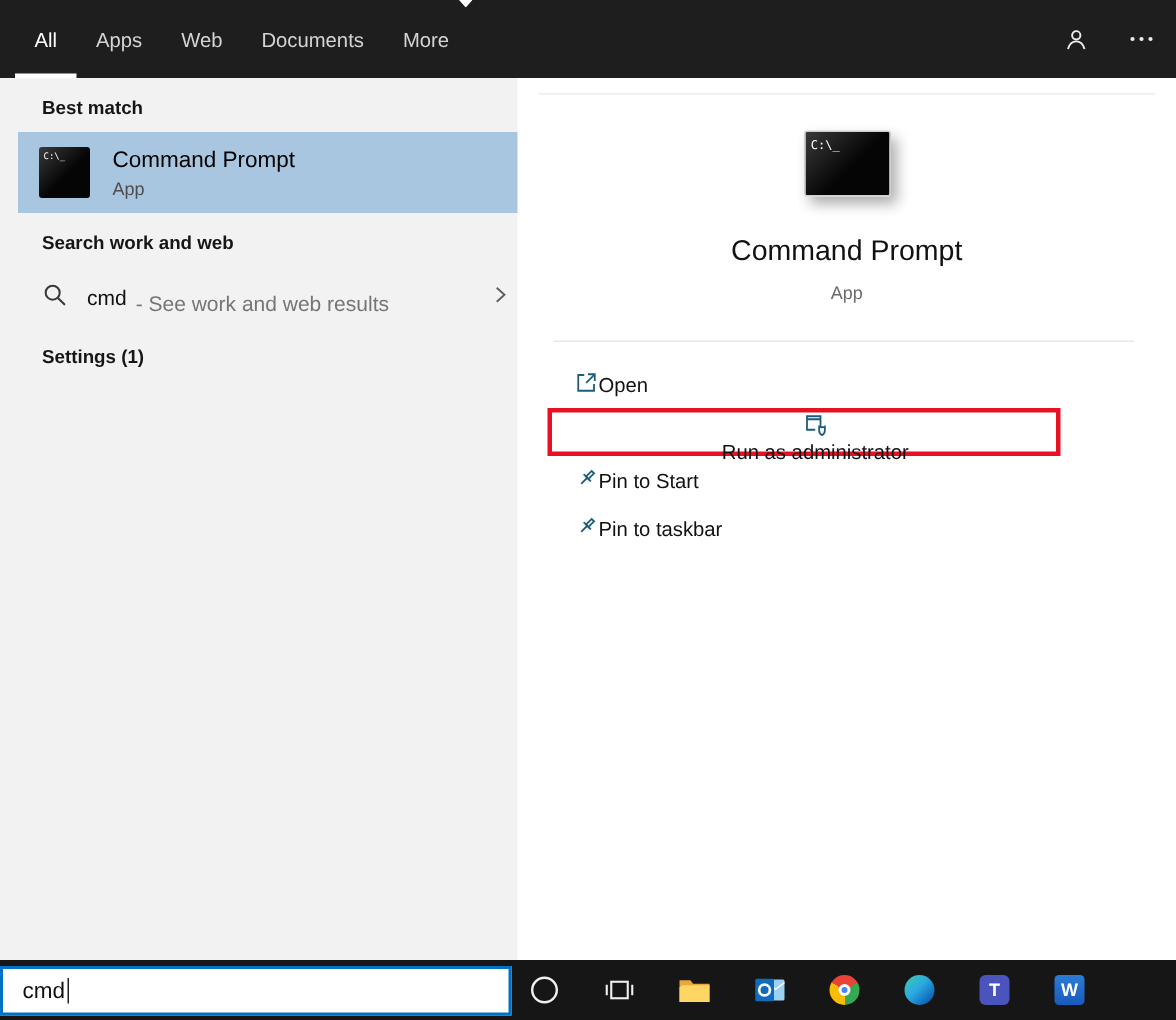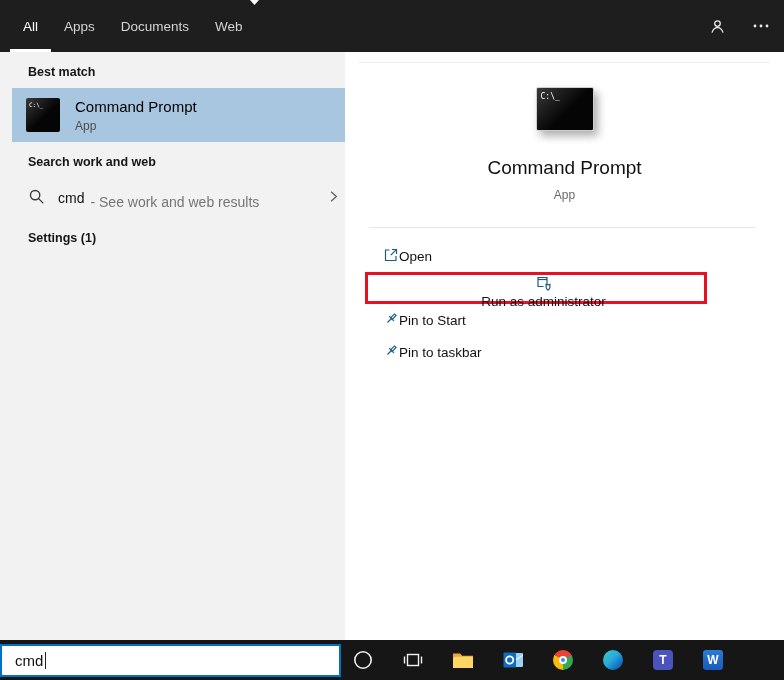--- a/index.html
+++ b/index.html
@@ -138,26 +138,27 @@
 <body>
 
 <header class="topbar">
   <div class="tab active">
     <span class="lbl">All</span>
   </div>
   <div class="tab">
     <span class="lbl">Apps</span>
   </div>
   <div class="tab">
+    <span class="lbl">Web</span>
+  </div>
+  <div class="tab">
     <span class="lbl">Documents</span>
   </div>
   <div class="tab">
-    <span class="lbl">Web</span>
-  </div>
-  <div class="tab">
+    <span class="lbl">More</span>
     <span class="dd">
       <svg width="9" height="5" viewBox="0 0 9 5">
           <path d="M0 0h9L4.5 5z" fill="#fff"></path>
         </svg>
     </span>
   </div>
   <div class="topbar-right">
     <span>
       <svg width="17" height="17" viewBox="0 0 16 16">
           <circle cx="8" cy="5.2" r="2.6" fill="none" stroke="#ededed" stroke-width="1.2"></circle>

